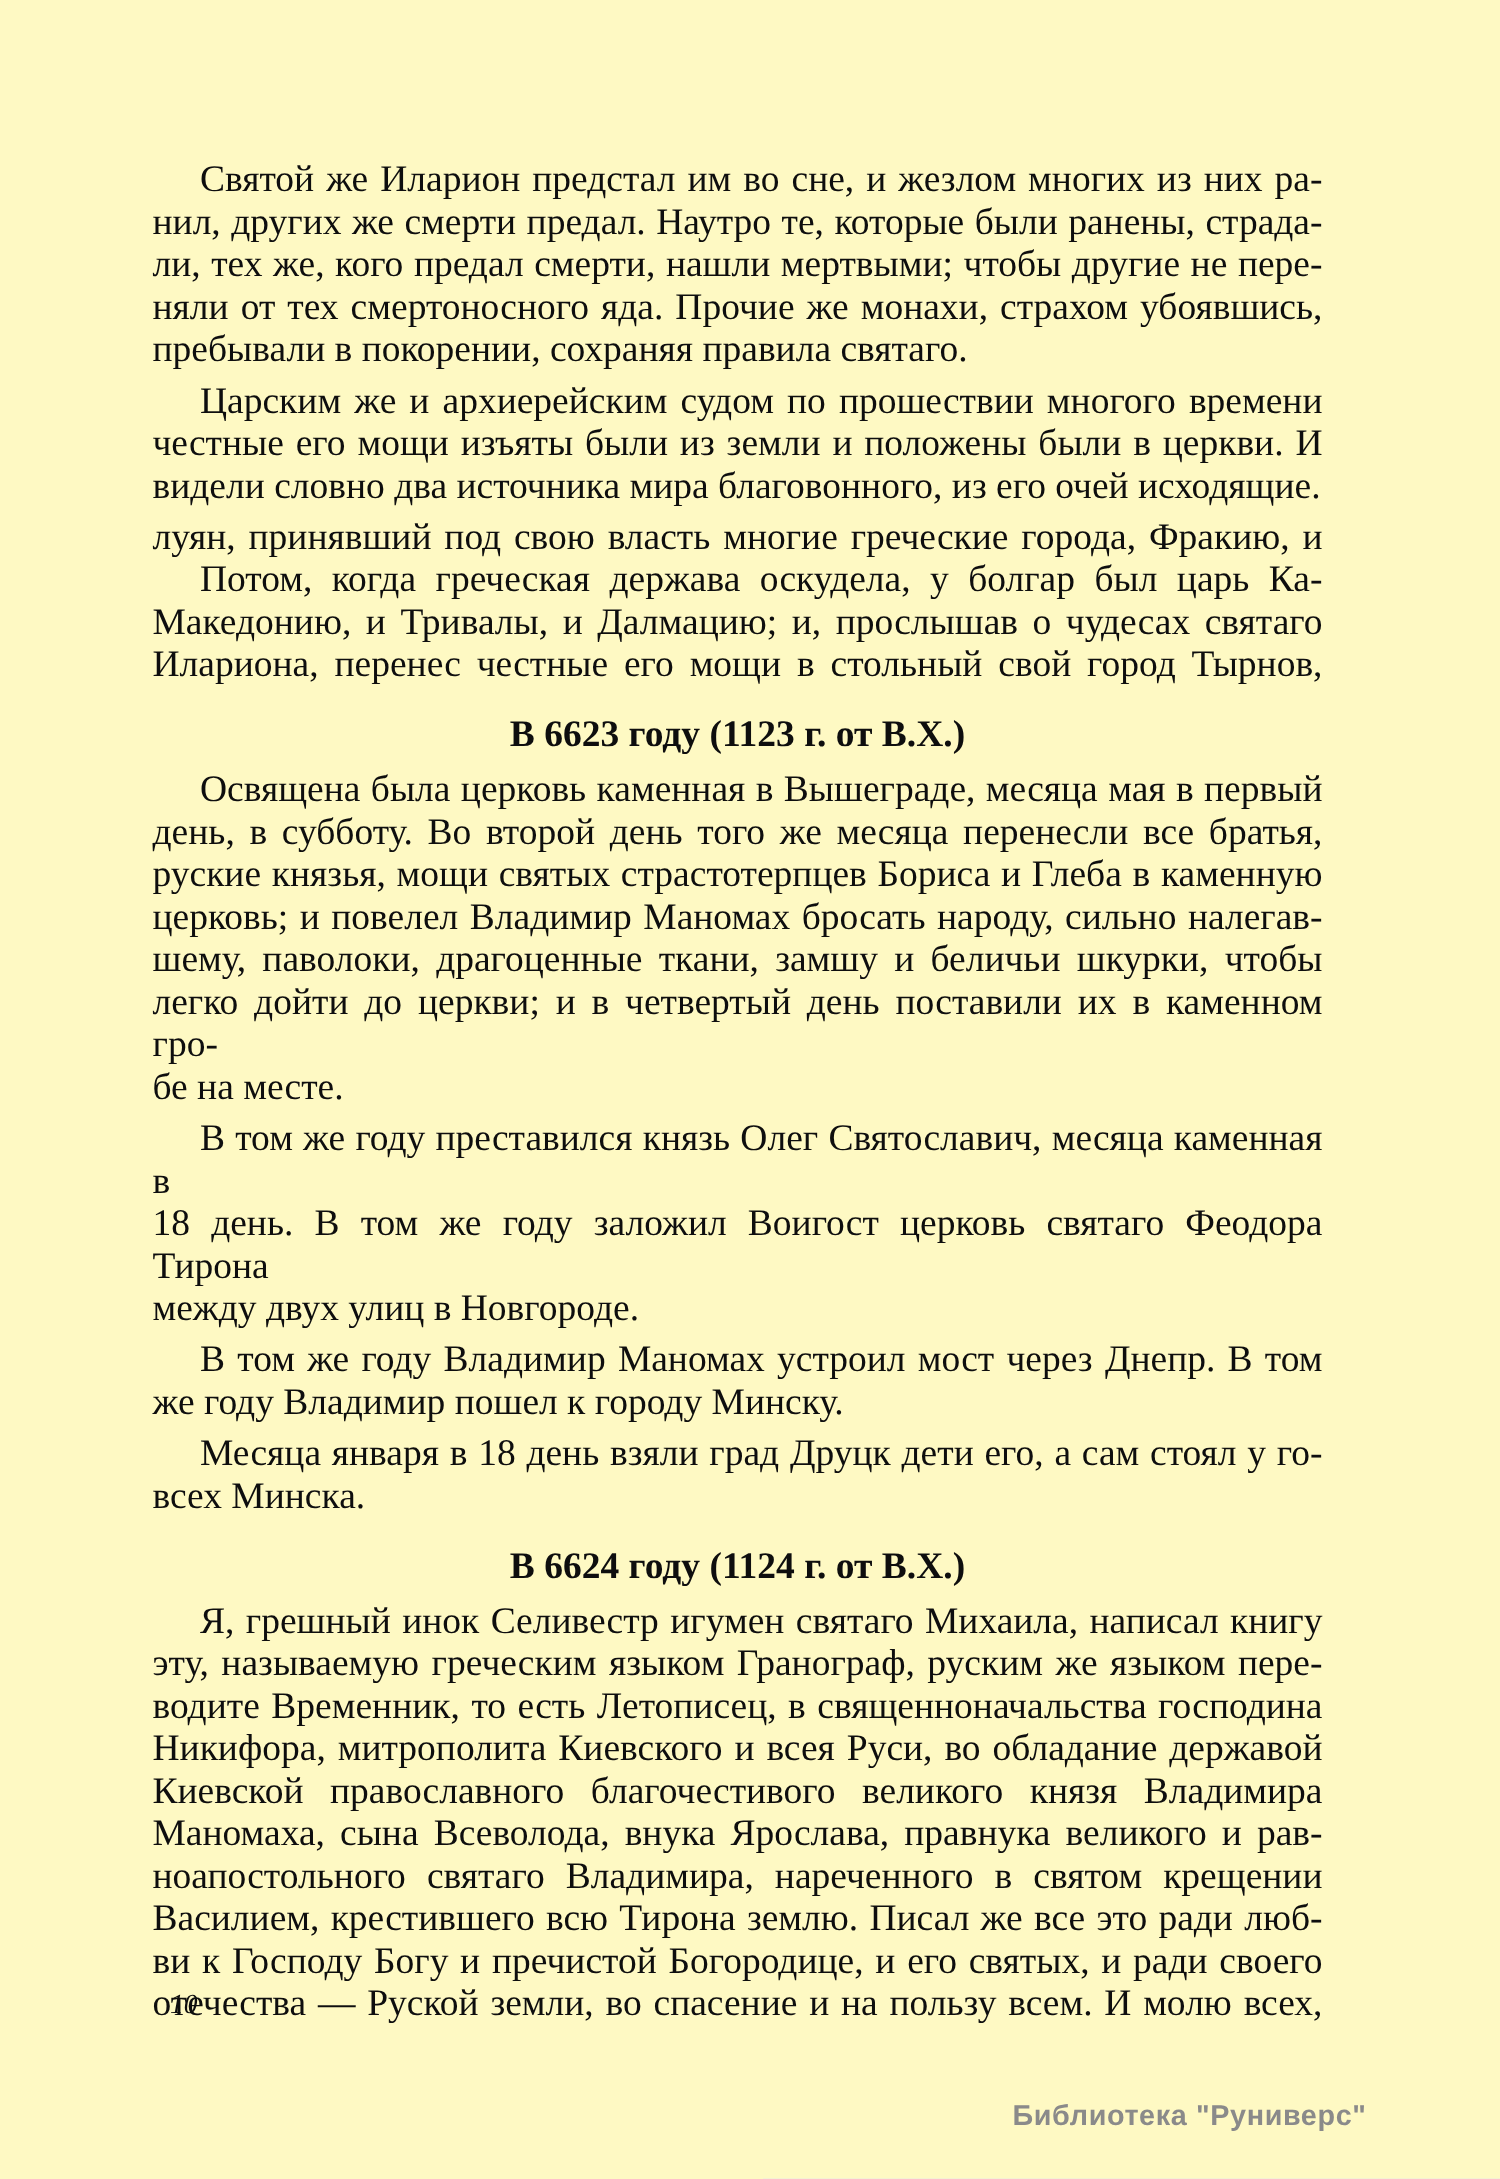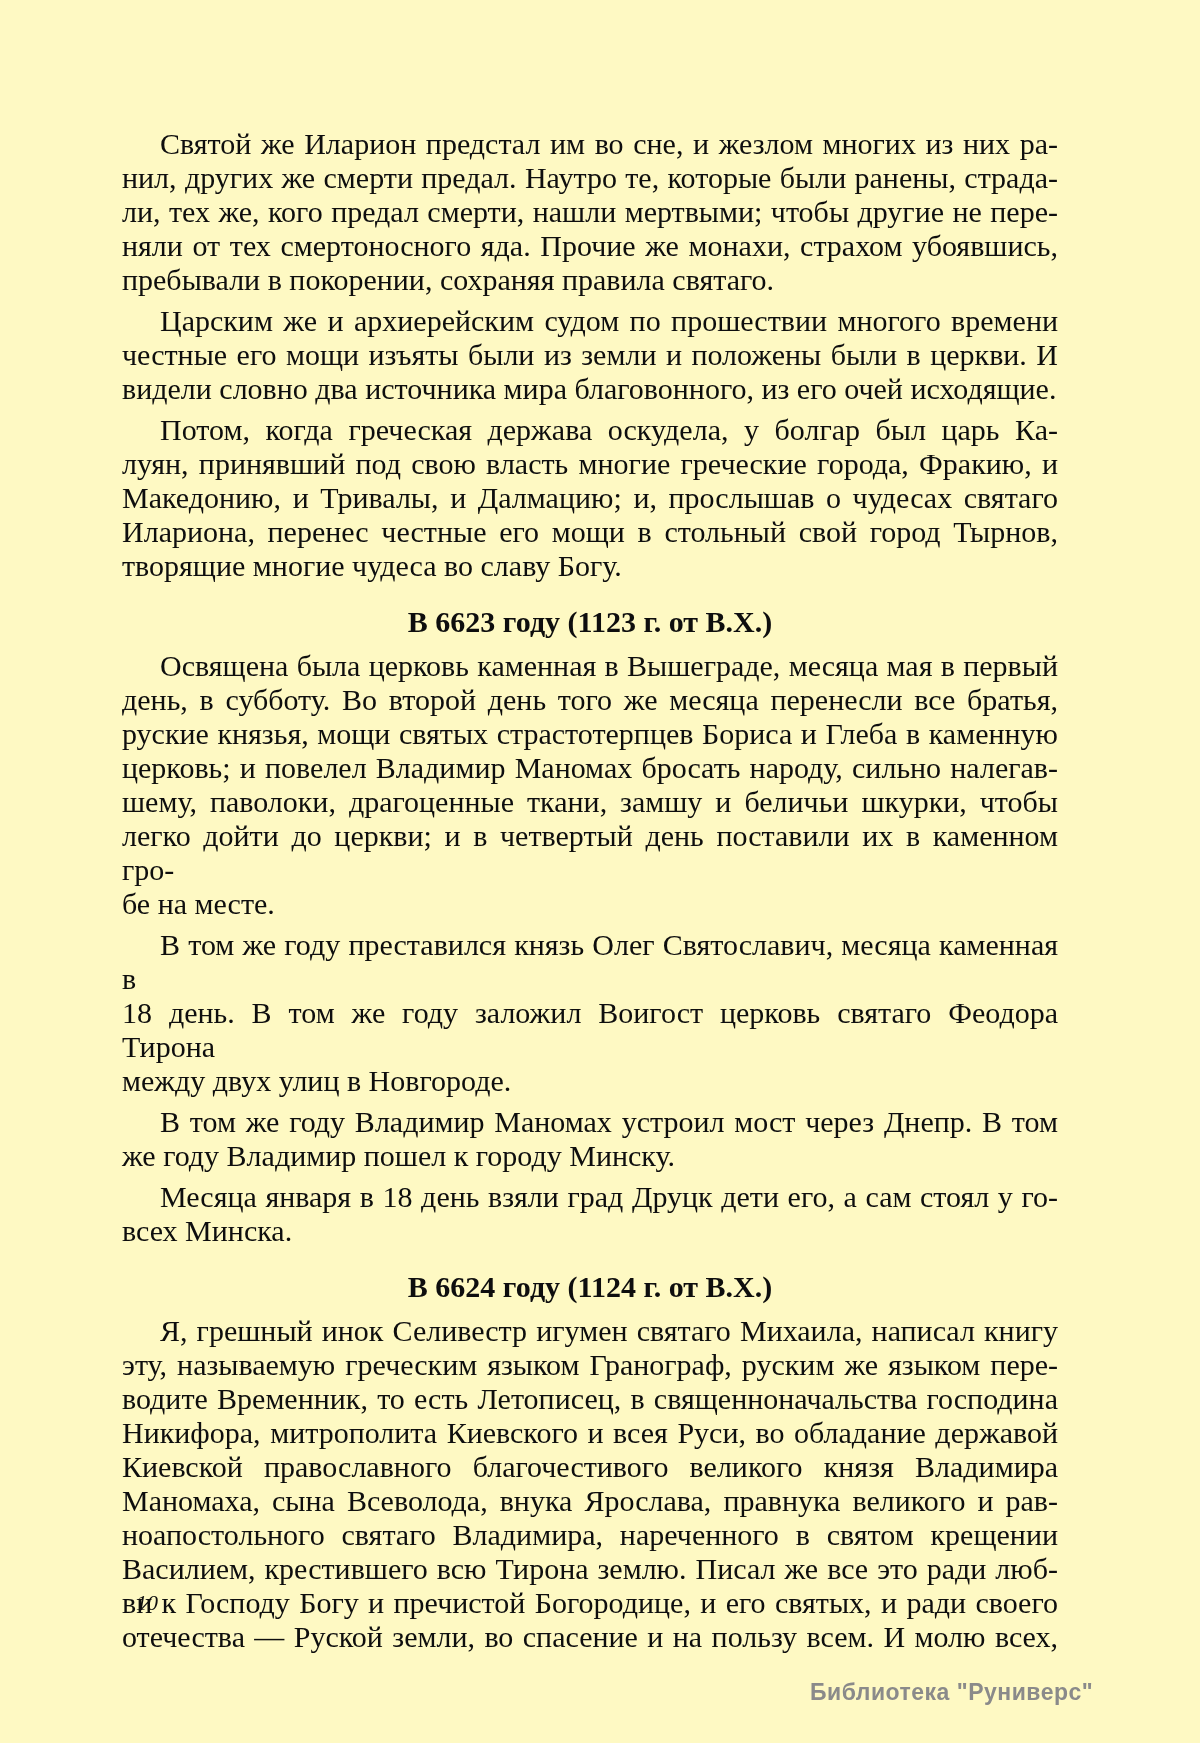--- a/index.html
+++ b/index.html
@@ -67,25 +67,24 @@
         <div class="line">ли, тех же, кого предал смерти, нашли мертвыми; чтобы другие не пере-</div>
         <div class="line">няли от тех смертоносного яда. Прочие же монахи, страхом убоявшись,</div>
         <div class="line last">пребывали в покорении, сохраняя правила святаго.</div>
       </div>
       <div class="para">
         <div class="line first">Царским же и архиерейским судом по прошествии многого времени</div>
         <div class="line">честные его мощи изъяты были из земли и положены были в церкви. И</div>
         <div class="line last">видели словно два источника мира благовонного, из его очей исходящие.</div>
       </div>
       <div class="para">
+        <div class="line">луян, принявший под свою власть многие греческие города, Фракию, и</div>
         <div class="line first">Потом, когда греческая держава оскудела, у болгар был царь Ка-</div>
-        <div class="line">луян, принявший под свою власть многие греческие города, Фракию, и</div>
         <div class="line">Македонию, и Тривалы, и Далмацию; и, прослышав о чудесах святаго</div>
         <div class="line">Илариона, перенес честные его мощи в стольный свой город Тырнов,</div>
-        <div class="line last">творящие многие чудеса во славу Богу.</div>
       </div>
       <div class="year-heading">В 6623 году (1123 г. от В.Х.)</div>
       <div class="para">
         <div class="line first">Освящена была церковь каменная в Вышеграде, месяца мая в первый</div>
         <div class="line">день, в субботу. Во второй день того же месяца перенесли все братья,</div>
         <div class="line">руские князья, мощи святых страстотерпцев Бориса и Глеба в каменную</div>
         <div class="line">церковь; и повелел Владимир Маномах бросать народу, сильно налегав-</div>
         <div class="line">шему, паволоки, драгоценные ткани, замшу и беличьи шкурки, чтобы</div>
         <div class="line">легко дойти до церкви; и в четвертый день поставили их в каменном гро-</div>
         <div class="line last">бе на месте.</div>

